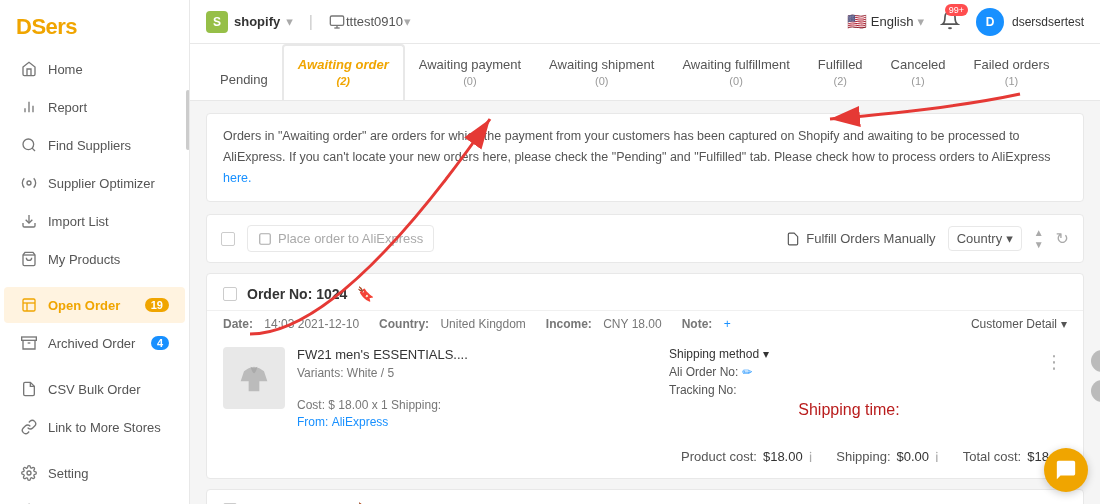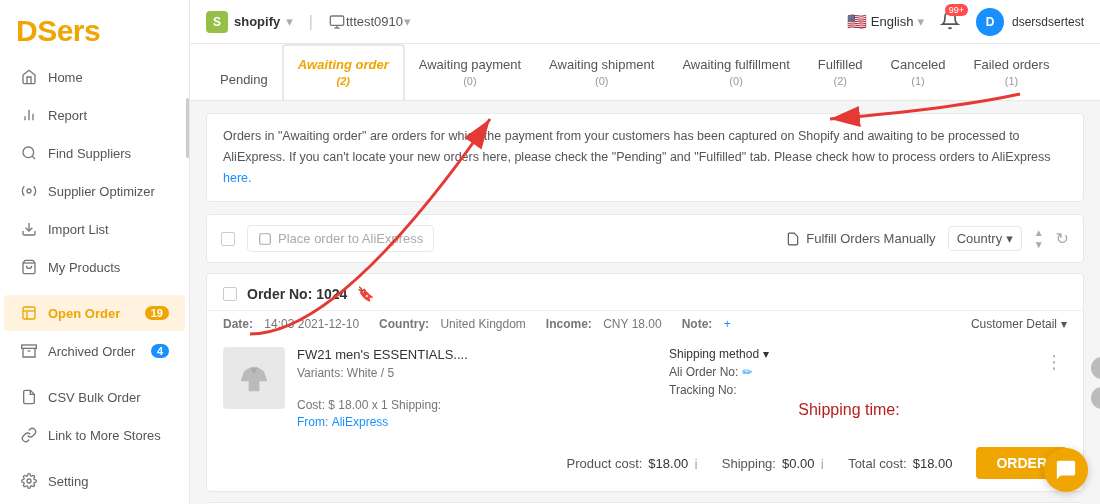--- a/index.html
+++ b/index.html
@@ -11,21 +11,21 @@
       min-width: 190px;
       background: #fff;
       height: 504px;
       display: flex;
       flex-direction: column;
       border-right: 1px solid #e8e8e8;
       overflow-y: auto;
     }
     .sidebar-logo {
       padding: 14px 16px 10px;
-      font-size: 30px;
+      font-size: 22px;
       font-weight: 800;
       color: #f0a500;
       letter-spacing: -0.5px;
     }
     .sidebar-scrollbar {
       width: 4px;
       background: #ccc;
       position: absolute;
       left: 186px;
       top: 40px;
@@ -712,21 +712,20 @@
           </div>
           <div class="cost-item">
             <span class="cost-label">Shipping:</span>
             <span class="cost-value">$0.00</span>
             <span class="info-icon">ℹ</span>
           </div>
           <div class="cost-item">
             <span class="cost-label">Total cost:</span>
             <span class="cost-value">$18.00</span>
           </div>
-          <button class="order-btn">ORDER</button>
         </div>
 
         <div style="position:absolute;right:-30px;top:50%;transform:translateY(-50%);display:flex;flex-direction:column;gap:8px;">
           <div style="width:22px;height:22px;background:#bbb;border-radius:50%;cursor:pointer;"></div>
           <div style="width:22px;height:22px;background:#bbb;border-radius:50%;cursor:pointer;"></div>
         </div>
       </div>
 
       <div class="order-card-2">
         <div class="order-header-2">

